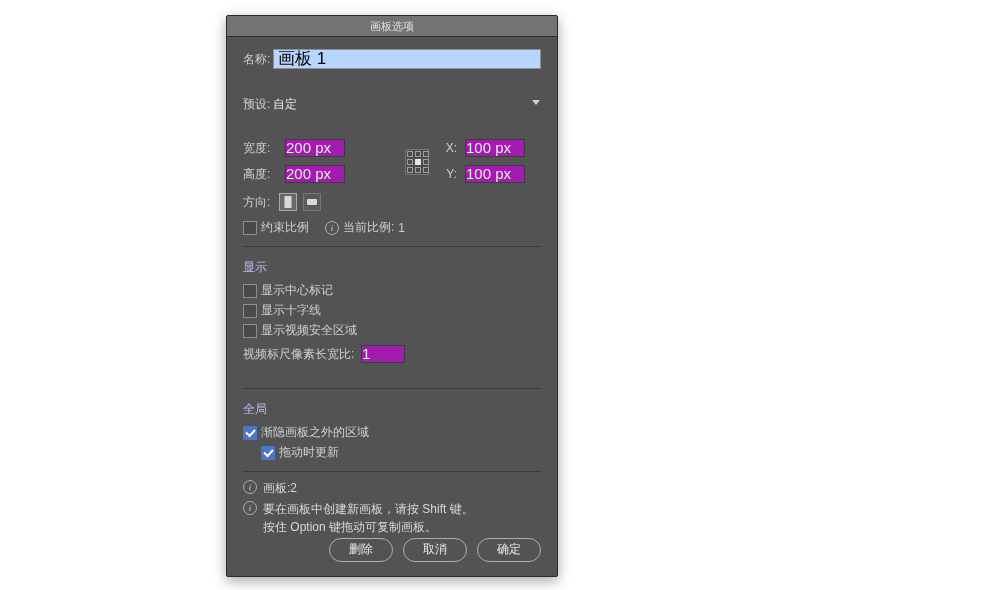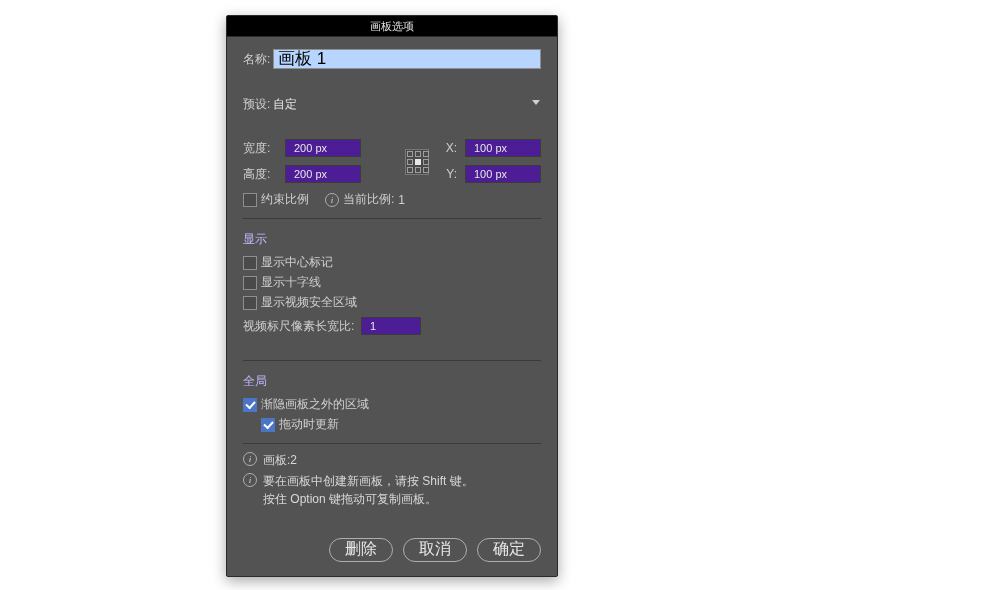--- a/index.html
+++ b/index.html
@@ -20,21 +20,21 @@
     height: 560px;
     background: #535353;
     border: 1px solid #2a2a2a;
     box-shadow: 0 4px 14px rgba(0,0,0,0.35);
     border-radius: 2px;
     overflow: hidden;
   }
   .titlebar {
     height: 20px;
     line-height: 20px;
-    background: #000000;
+    background: #737373;
     color: #e2e2e2;
     text-align: center;
     font-size: 11px;
     border-bottom: 1px solid #2c2c2c;
   }
   .content {
     padding: 12px 16px 8px 16px;
   }
   .row {
     display: flex;
@@ -82,25 +82,25 @@
     content: "";
     position: absolute;
     left: 1px; top: 1px;
     border-left: 4px solid transparent;
     border-right: 4px solid transparent;
     border-top: 5px solid #cfcfcf;
   }
   .numfield {
     width: 58px;
     height: 16px;
-    padding: 0 8px;
+    padding: 0 0;
     border: 1px solid #3b3b3b;
-    background: #4c1d95;
+    background: #a21caf;
     color: #e8e8e8;
-    font-size: 11px;
+    font-size: 15px;
     line-height: 16px;
   }
   .numfield.small { width: 42px; }
   .dims {
     display: grid;
     grid-template-columns: 34px 70px 30px 32px 16px 60px;
     grid-row-gap: 10px;
     align-items: center;
     margin-top: 2px;
     gap: 8px;
@@ -193,21 +193,21 @@
     display: flex;
     gap: 10px;
   }
   .btn {
     width: 62px;
     height: 22px;
     border: 1px solid #aeaeae;
     border-radius: 12px;
     color: #e8e8e8;
     background: transparent;
-    font-size: 16px;
+    font-size: 12px;
     line-height: 20px;
     text-align: center;
     cursor: default;
   }
   .info-block { display:flex; gap:6px; align-items:flex-start; margin-top:4px; line-height:1.45;}
 </style>
 </head>
 <body>
 
 <div class="dialog">
@@ -248,20 +248,33 @@
       <span class="label" style="text-align:right">X:</span>
       <input class="numfield" value="100 px" style="">
 
       <span class="label">高度:</span>
       <input class="numfield" value="200 px" style="">
       <span></span>
       <span class="label" style="text-align:right">Y:</span>
       <input class="numfield" value="100 px" style="">
     </div>
 
+    <div class="orient-row">
+      <span class="label lw-30">方向:</span>
+      <span class="orient-btn active">
+        <svg viewBox="0 0 8 10">
+            <rect x="1" y="0" width="6" height="10" rx="1"></rect>
+          </svg>
+      </span>
+      <span class="orient-btn">
+        <svg viewBox="0 0 10 8">
+            <rect x="0" y="1" width="10" height="6" rx="1"></rect>
+          </svg>
+      </span>
+    </div>
 
     <div class="check-row" style="margin-top:8px">
       <span class="chk"></span>
       <span>约束比例</span>
       <span style="width:8px"></span>
       <span class="info-icon">i</span>
       <span>当前比例:</span>
       <span>1</span>
     </div>
 

